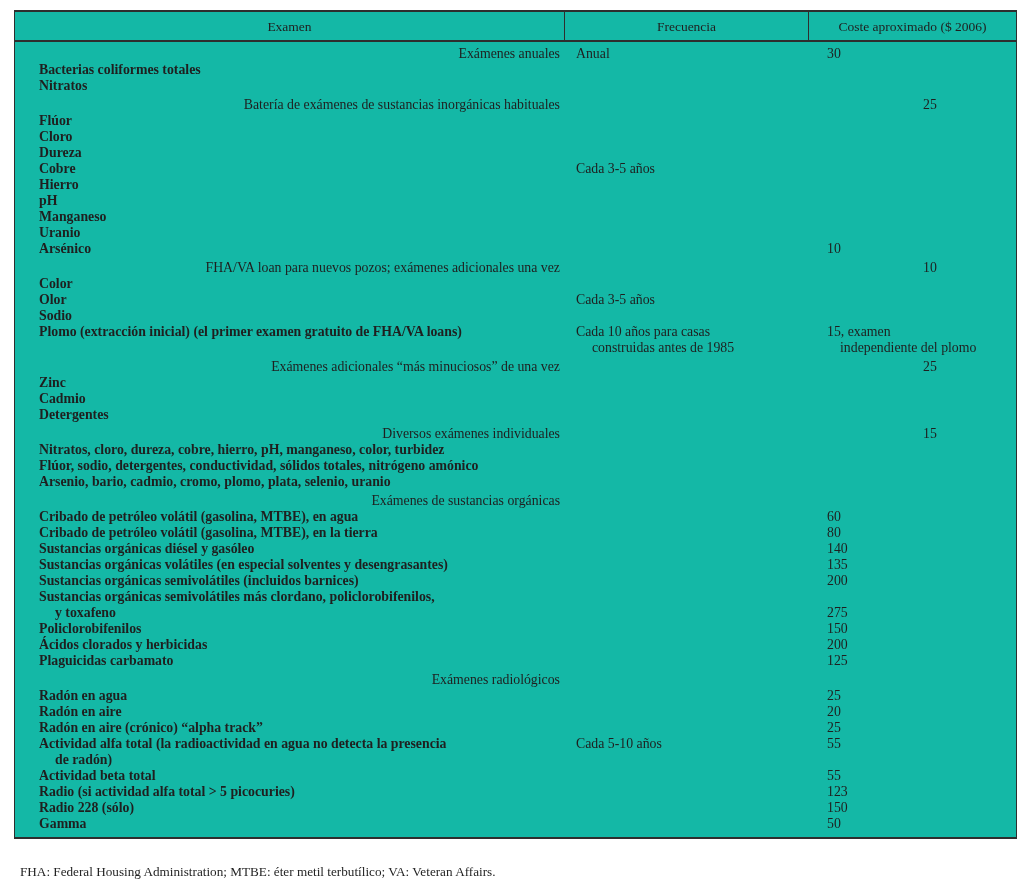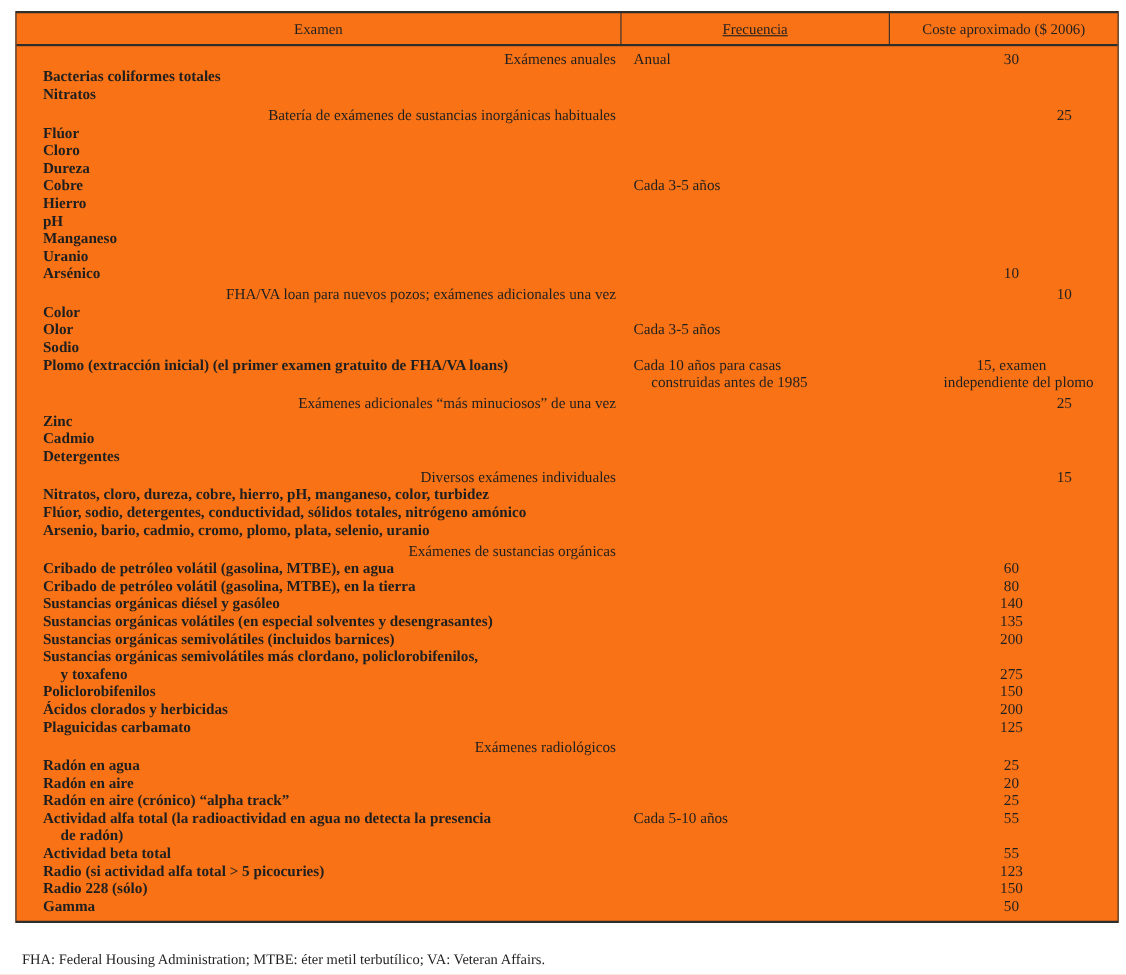--- a/index.html
+++ b/index.html
@@ -18,50 +18,50 @@
   * { box-sizing: border-box; }
 
   .table-wrap {
     position: absolute;
     left: 14px;
     top: 10px;
     width: 1003px;
     border: 1.5px solid #2e2e2e;
     border-top-width: 2px;
     border-bottom-width: 2px;
-    background: #f97316;
+    background: #14b8a6;
   }
 
   .thead {
     display: flex;
     border-bottom: 2px solid #2e2e2e;
   }
   .hcell {
     padding: 7px 4px 6px 4px;
     text-align: center;
     font-size: 13.5px;
     line-height: 15px;
   }
   .hcell.he { width: 549px; }
-  .hcell.hf { width: 244px; border-left: 1.5px solid #2e2e2e; text-decoration: underline; }
+  .hcell.hf { width: 244px; border-left: 1.5px solid #2e2e2e; }
   .hcell.hc { flex: 1; border-left: 1.5px solid #2e2e2e; }
 
   .tbody {
     padding: 4px 0 5px 0;
   }
   .line {
     display: flex;
     font-size: 13.8px;
     line-height: 16px;
   }
   .line.section { margin-top: 3px; gap: 48px; }
 
   .ce { width: 549px; padding-right: 4px; }
   .cf { width: 244px; padding-left: 12px; padding-right: 4px; }
-  .cc { flex: 1; padding-left: 19px; padding-right: 4px; text-align: center; }
+  .cc { flex: 1; padding-left: 19px; padding-right: 4px; }
 
   .ce.i0 { padding-left: 8px; text-align: right; }
   .ce.i1 { padding-left: 24px; font-weight: bold; }
   .ce.i2 { padding-left: 40px; font-weight: bold; }
   .cf.fi { padding-left: 28px; }
   .cc.ci { padding-left: 32px; }
 
   .footnote {
     position: absolute;
     left: 20px;

